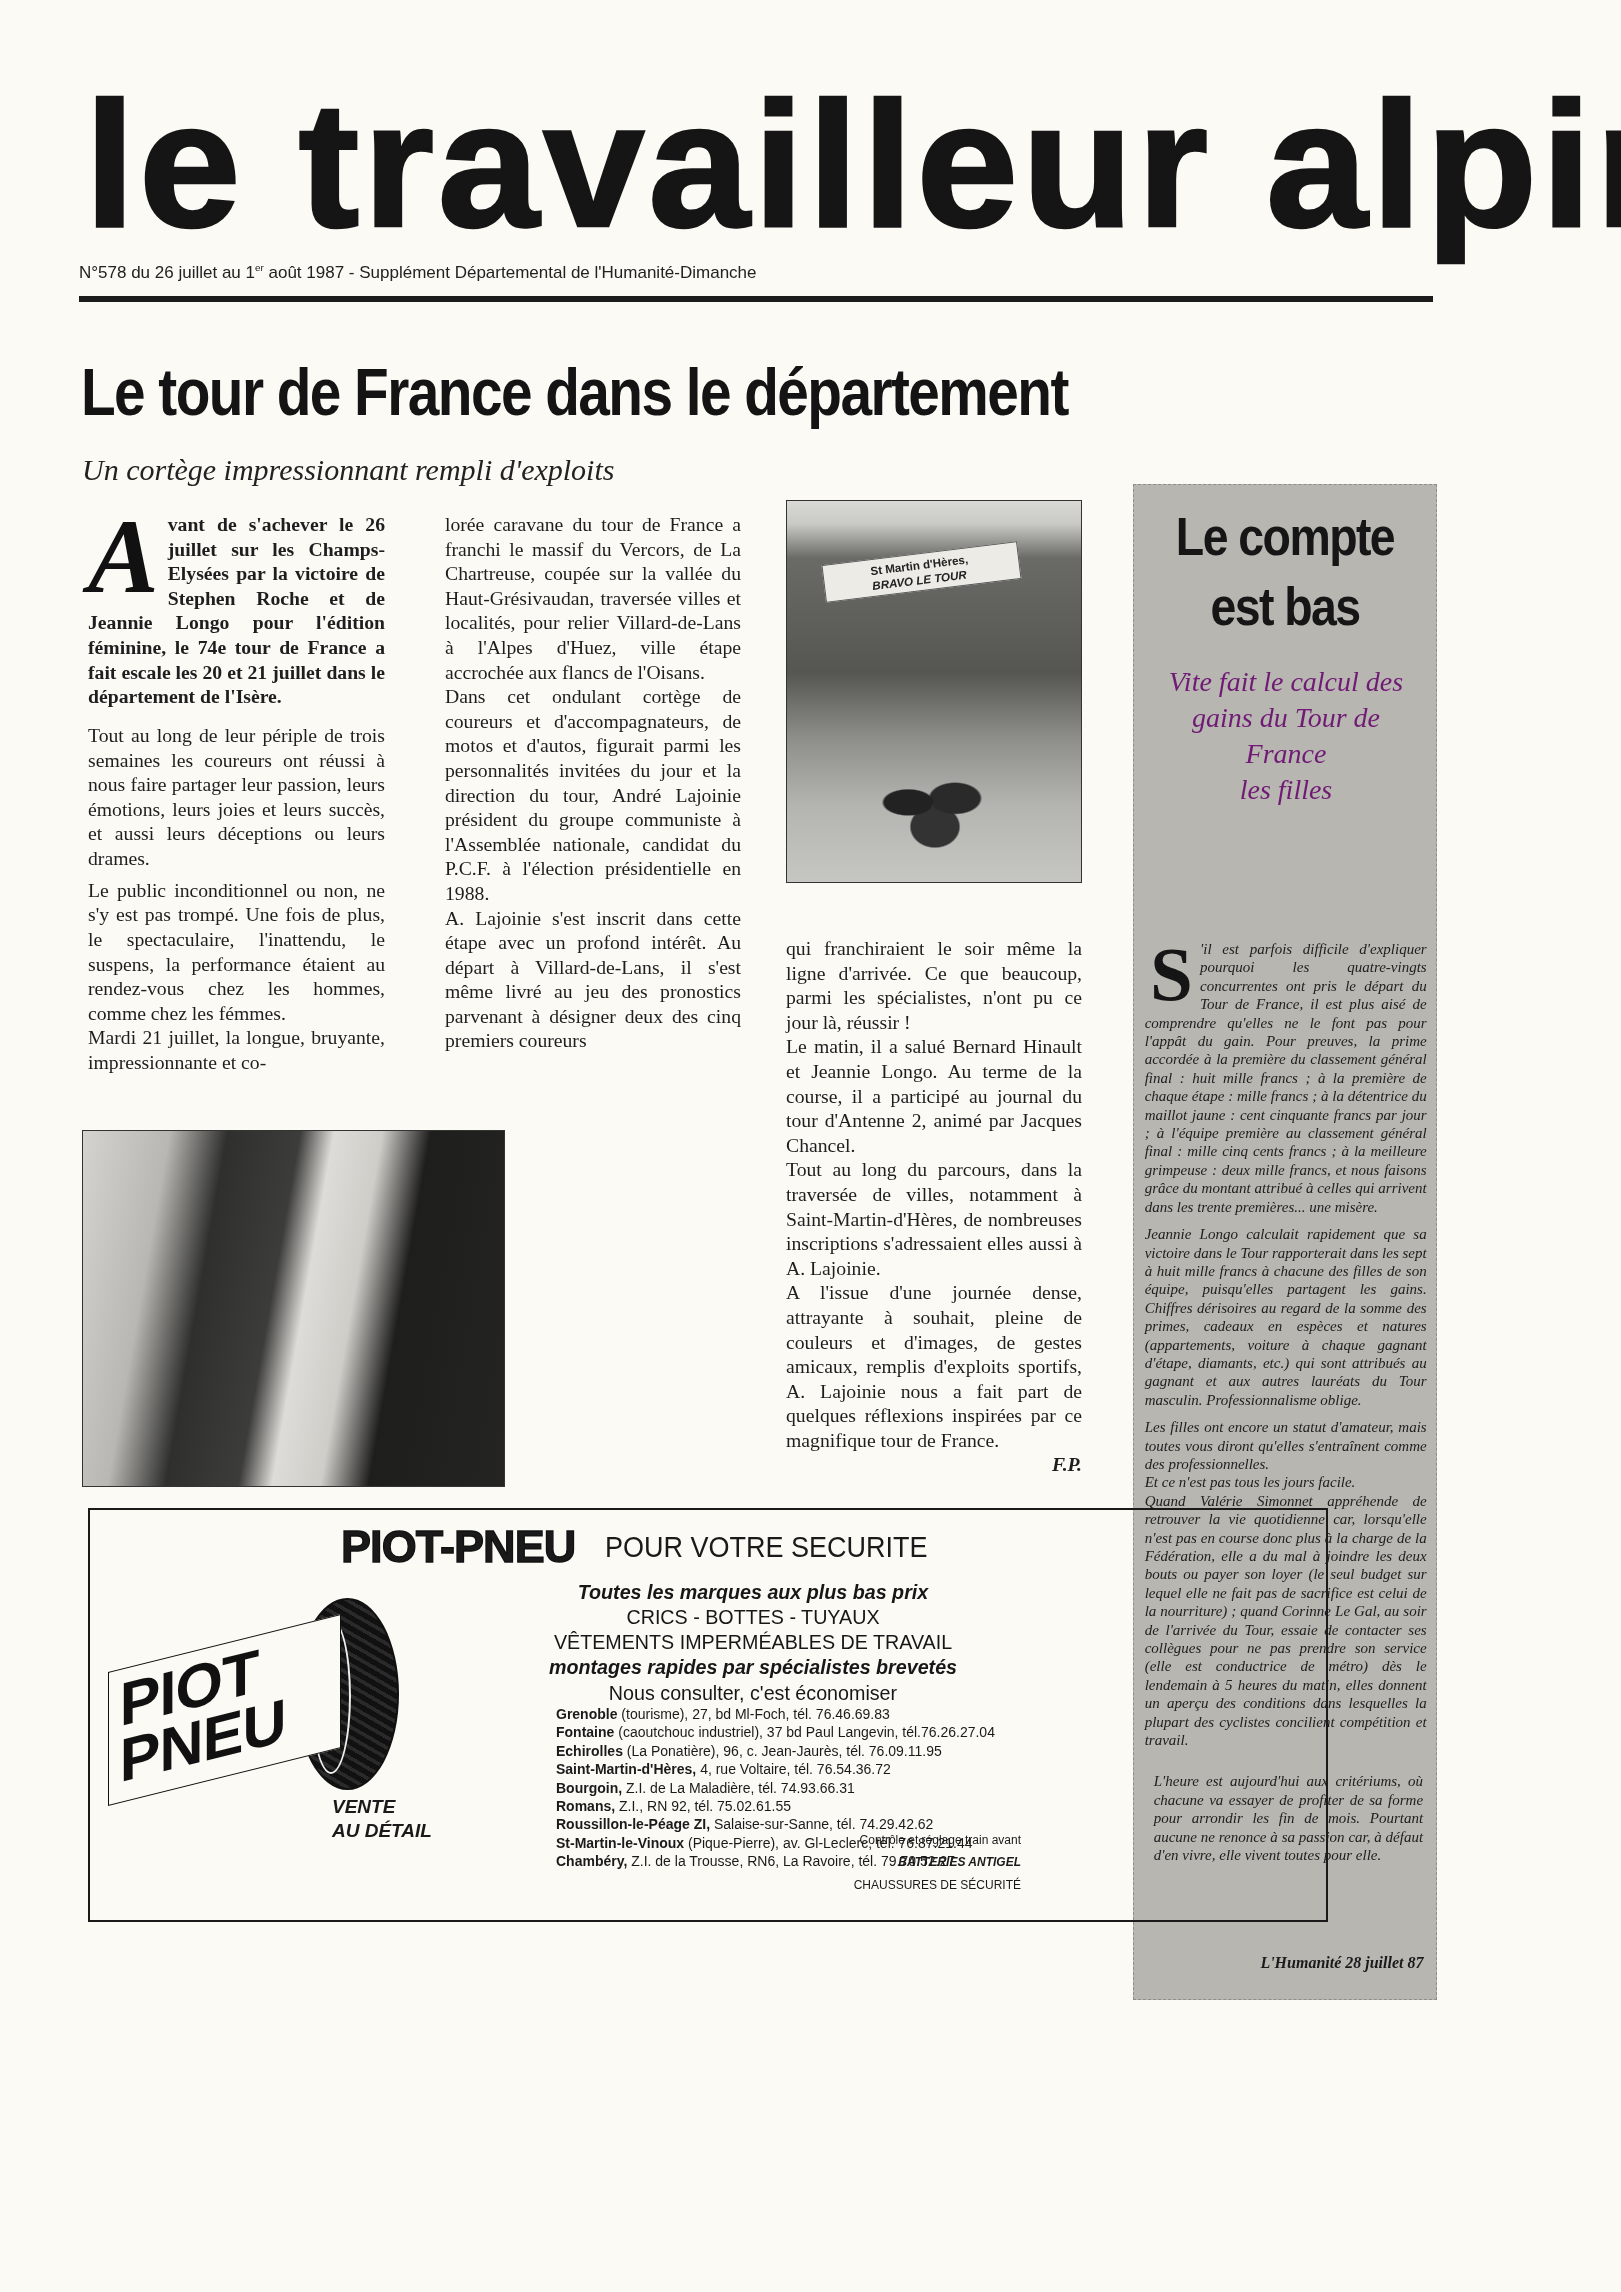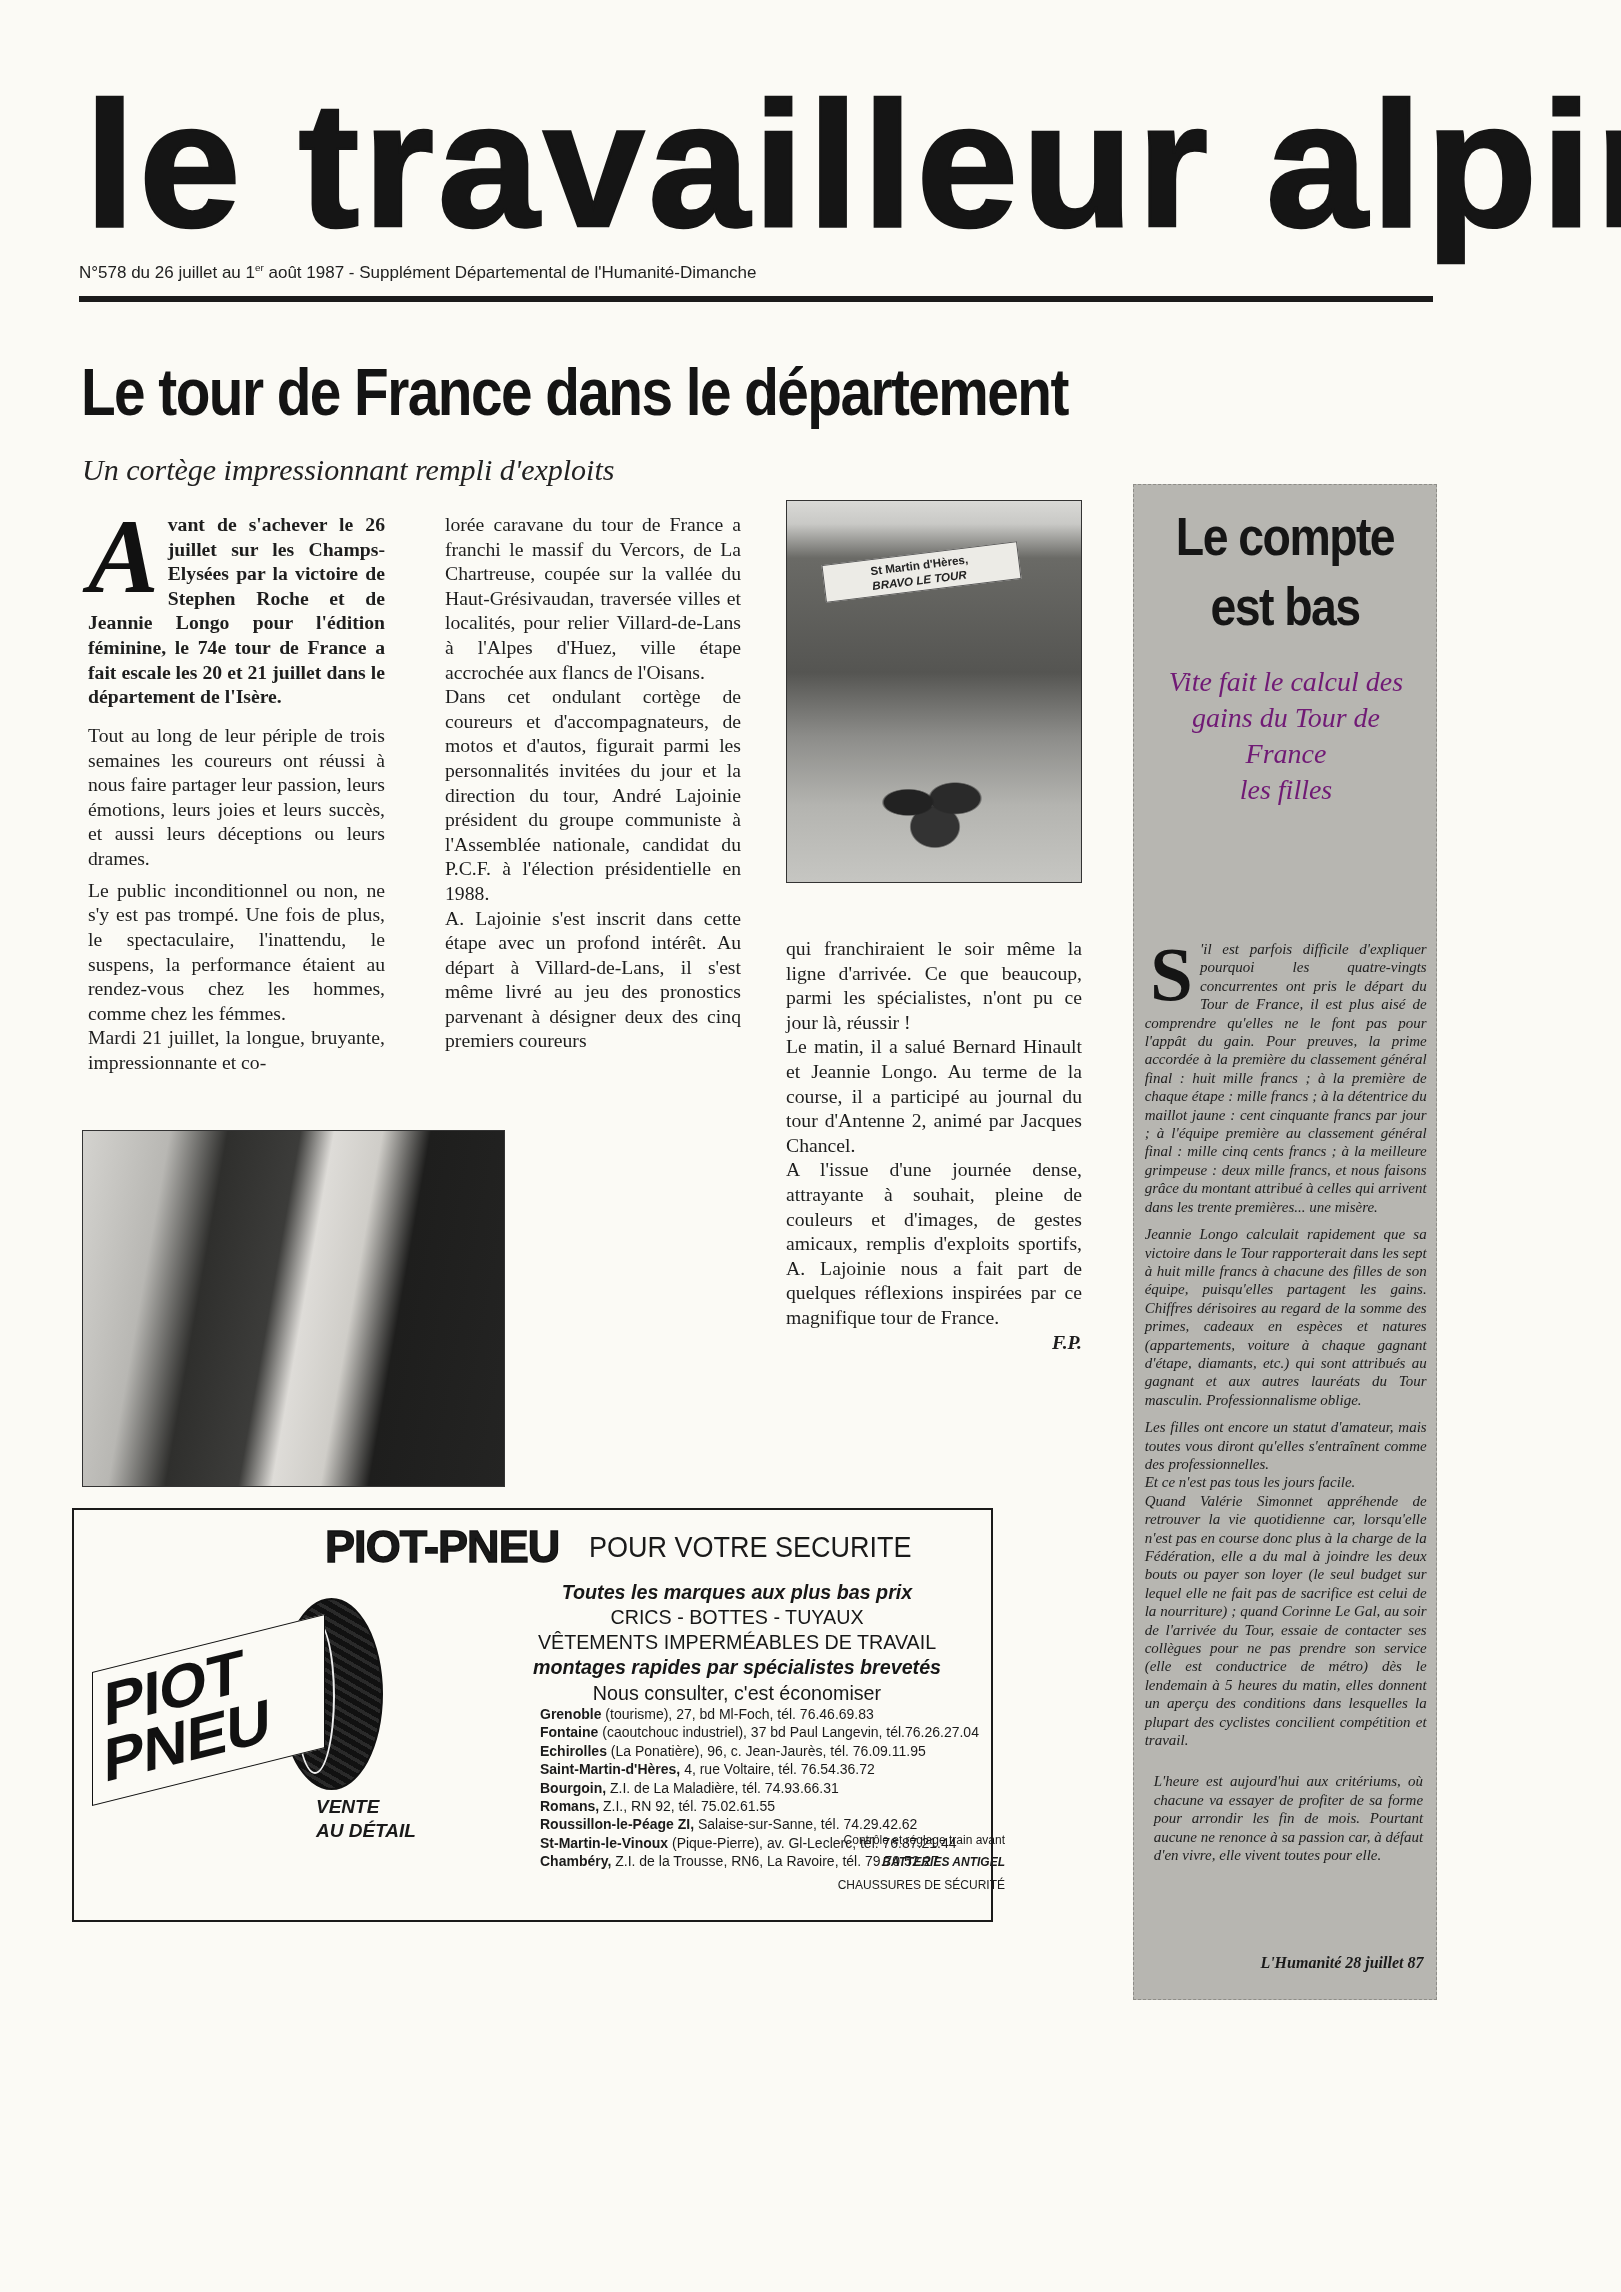--- a/index.html
+++ b/index.html
@@ -96,21 +96,21 @@
   .sb-gap { margin-top: 9px !important; }
   .sb-gap2 { margin-top: 23px !important; padding-left: 9px; padding-right: 3.6px; }
   .sb-dropcap { float: left; font-size: 77px; line-height: 61px; font-weight: bold; font-style: normal;
     margin: 3.6px 7.2px 0 5.4px; color: #151515; }
   .sb-source {
     position: absolute; right: 12.5px; top: 1469px; font-style: italic; font-weight: bold;
     font-size: 16px; color: #1a1a1a;
   }
 
   
-  .ad { left: 72px; top: 1508px; width: 921px; height: 414px; border: 2.7px solid #1a1a1a; box-sizing: border-box; }
+  .ad { left: 88px; top: 1508px; width: 1240px; height: 414px; border: 2.7px solid #1a1a1a; box-sizing: border-box; }
   .ad-title { position: absolute; left: 251px; top: 10.7px; white-space: nowrap; font-family: "Liberation Sans", sans-serif; }
   .ad-brand { font-weight: 900; font-size: 45px; letter-spacing: -0.9px; vertical-align: middle; -webkit-text-stroke: 1.3px #111; }
   .ad-slogan { font-size: 30px; margin-left: 7.2px; vertical-align: middle; transform: scaleX(0.9); display: inline-block; }
   .ad-block { position: absolute; left: 421px; top: 70px; width: 484px; text-align: center;
     font-family: "Liberation Sans", sans-serif; color: #171717; }
   .ad-line { font-size: 19.7px; line-height: 25px; }
   .ad-strong { font-weight: bold; font-style: italic; font-size: 19.7px; line-height: 25px; }
   .ad-consult { font-size: 19.7px; line-height: 27px; }
   .ad-addresses { position: absolute; left: 466px; top: 195px; width: 555px;
     font-family: "Liberation Sans", sans-serif; font-size: 14px; line-height: 18.4px; white-space: nowrap; }
@@ -158,20 +158,21 @@
   <div class="abs banner">
     <div>St Martin d'Hères,</div>
     <div class="l2">BRAVO LE TOUR</div>
   </div>
   <div class="abs riders"></div>
 </div>
 
 <div class="abs col col3">
   <p>qui franchiraient le soir même la ligne d'arrivée. Ce que beaucoup, parmi les spécialistes, n'ont pu ce jour là, réussir !</p>
   <p>Le matin, il a salué Bernard Hinault et Jeannie Longo. Au terme de la course, il a participé au journal du tour d'Antenne 2, animé par Jacques Chancel.</p>
+  <p>Tout au long du parcours, dans la traversée de villes, notamment à Saint-Martin-d'Hères, de nombreuses inscriptions s'adressaient elles aussi à A. Lajoinie.</p>
   <p>A l'issue d'une journée dense, attrayante à souhait, pleine de couleurs et d'images, de gestes amicaux, remplis d'exploits sportifs, A. Lajoinie nous a fait part de quelques réflexions inspirées par ce magnifique tour de France.</p>
   <p>
       <span class="signature">F.P.</span>
     </p>
 </div>
 
 <div class="abs photo photo-crowd"></div>
 
 <div class="abs sidebar">
   <div class="sb-title">

